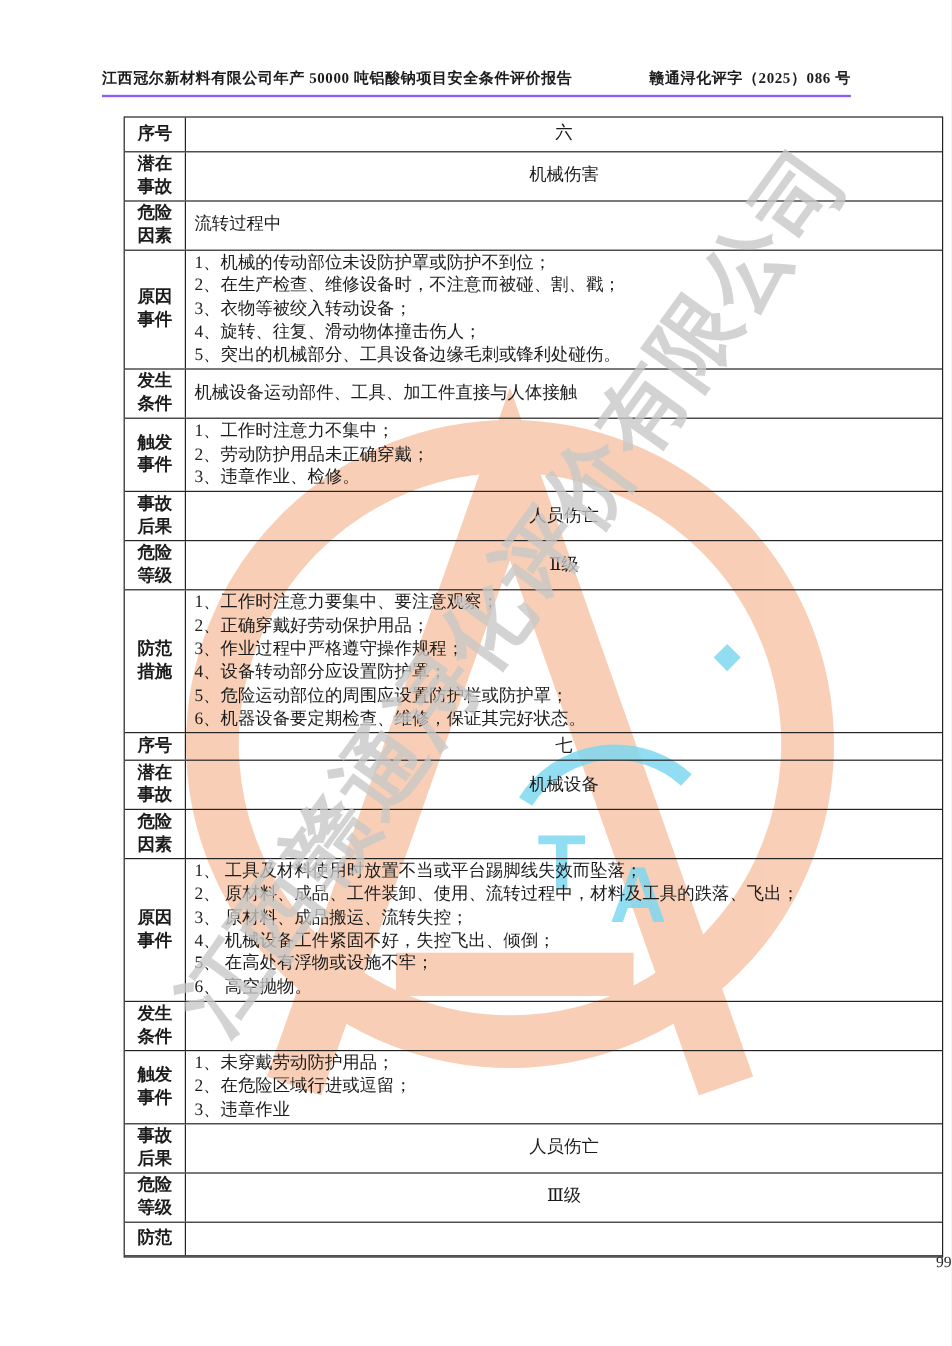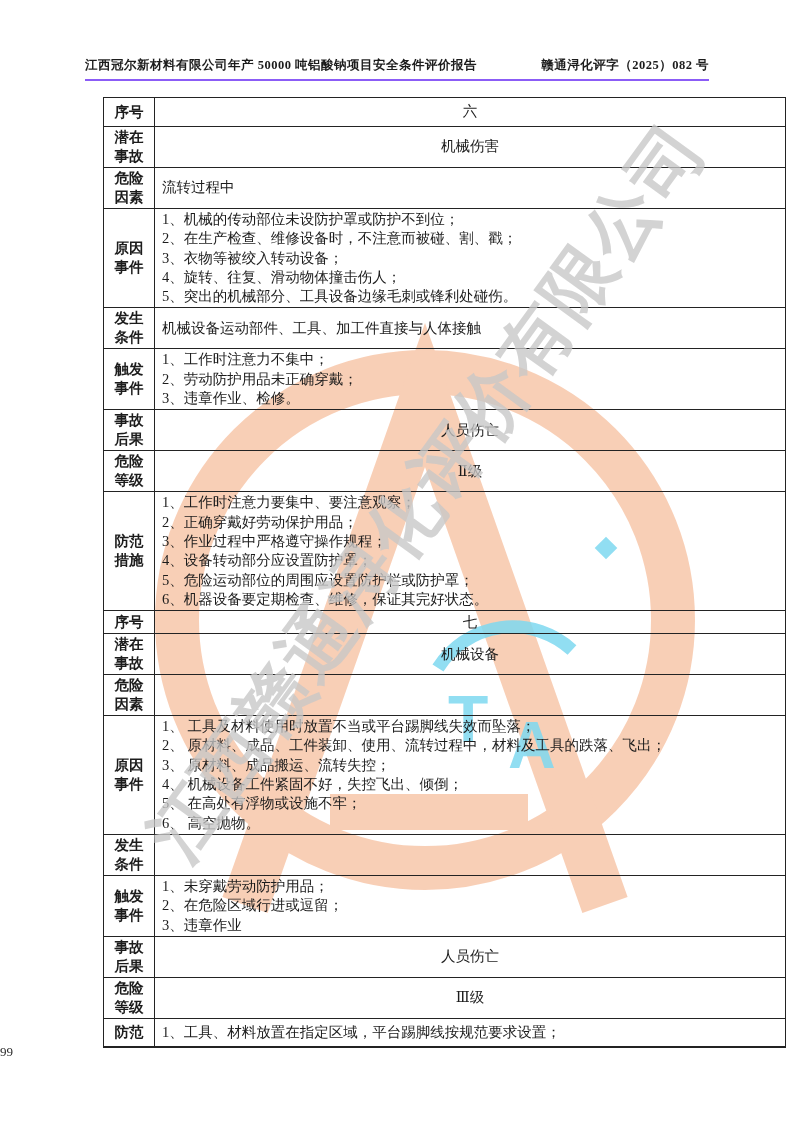--- a/index.html
+++ b/index.html
@@ -41,21 +41,21 @@
   }
   .ccell {
     flex:1; box-sizing:border-box; padding:1px 7px;
     font-size:14.5px; line-height:19.3px; white-space:pre-line;
     display:flex; flex-direction:column; justify-content:center;
   }
   .ccell.center { align-items:center; text-align:center; }
   
   .page-number {
     position:absolute; top:1044px; left:0; width:100%; z-index:4;
-    text-align:left; font-size:13px; color:#2a2a2a;
+    text-align:right; font-size:13px; color:#2a2a2a;
   }
 </style>
 </head>
 <body>
 
 <div class="page">
 
   <svg class="wm-svg" width="793" height="1122" viewBox="0 0 793 1122">
     <g opacity="0.58">
       <circle cx="425" cy="620" r="248" fill="none" stroke-width="44" stroke="#F4AD83"></circle>
@@ -65,21 +65,21 @@
     <g opacity="0.85">
       <path d="M 438 668 A 88 88 0 0 1 572 650" fill="none" stroke-width="13" stroke="#7ED8F0"></path>
       <rect x="598" y="540" width="16" height="16" transform="rotate(45 606 548)" fill="#7ED8F0"></rect>
       <text x="448" y="742" font-size="66" font-weight="bold" font-family="Liberation Sans, DejaVu Sans, sans-serif" fill="#7ED8F0">T</text>
       <text x="508" y="768" font-size="66" font-weight="bold" font-family="Liberation Sans, DejaVu Sans, sans-serif" fill="#7ED8F0">A</text>
     </g>
   </svg>
 
   <div class="doc-header">
     <span>江西冠尔新材料有限公司年产 50000 吨铝酸钠项目安全条件评价报告</span>
-    <span>赣通浔化评字（2025）082 号</span>
+    <span>赣通浔化评字（2025）086 号</span>
   </div>
 
   <div class="risk-table" id="risk-table">
       <div class="trow" style="min-height: 29px;">
         <div class="lcell">序号</div>
         <div class="ccell center">六</div>
       </div>
       <div class="trow" style="min-height: 41px;">
         <div class="lcell">潜在
 事故</div>
@@ -170,20 +170,19 @@
 后果</div>
         <div class="ccell center">人员伤亡</div>
       </div>
       <div class="trow" style="min-height: 41px;">
         <div class="lcell">危险
 等级</div>
         <div class="ccell center">Ⅲ级</div>
       </div>
       <div class="trow" style="min-height: 28px;">
         <div class="lcell">防范</div>
-        <div class="ccell">1、工具、材料放置在指定区域，平台踢脚线按规范要求设置；</div>
       </div>
     </div>
 
   <div class="wm-gray-text">江西赣通浔化评价有限公司</div>
 
   <div class="page-number">99</div>
 </div>
 
 </body></html>

